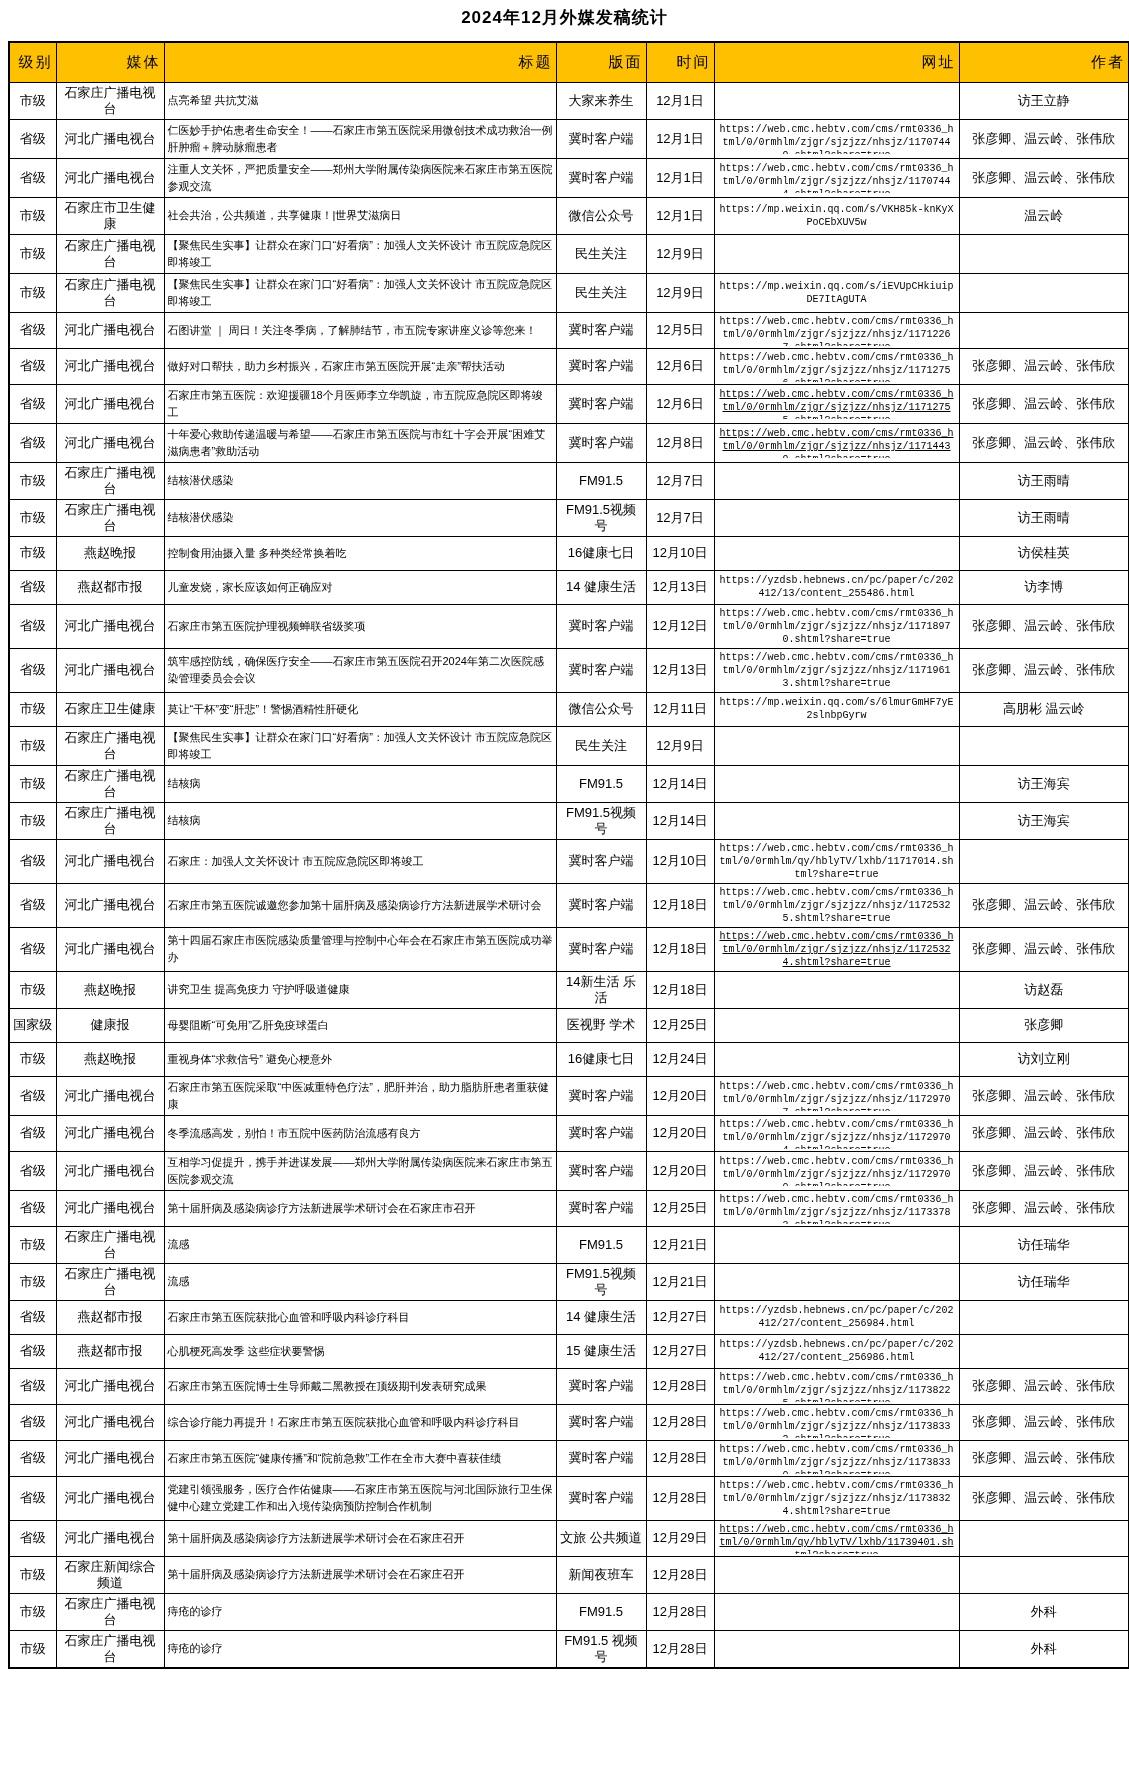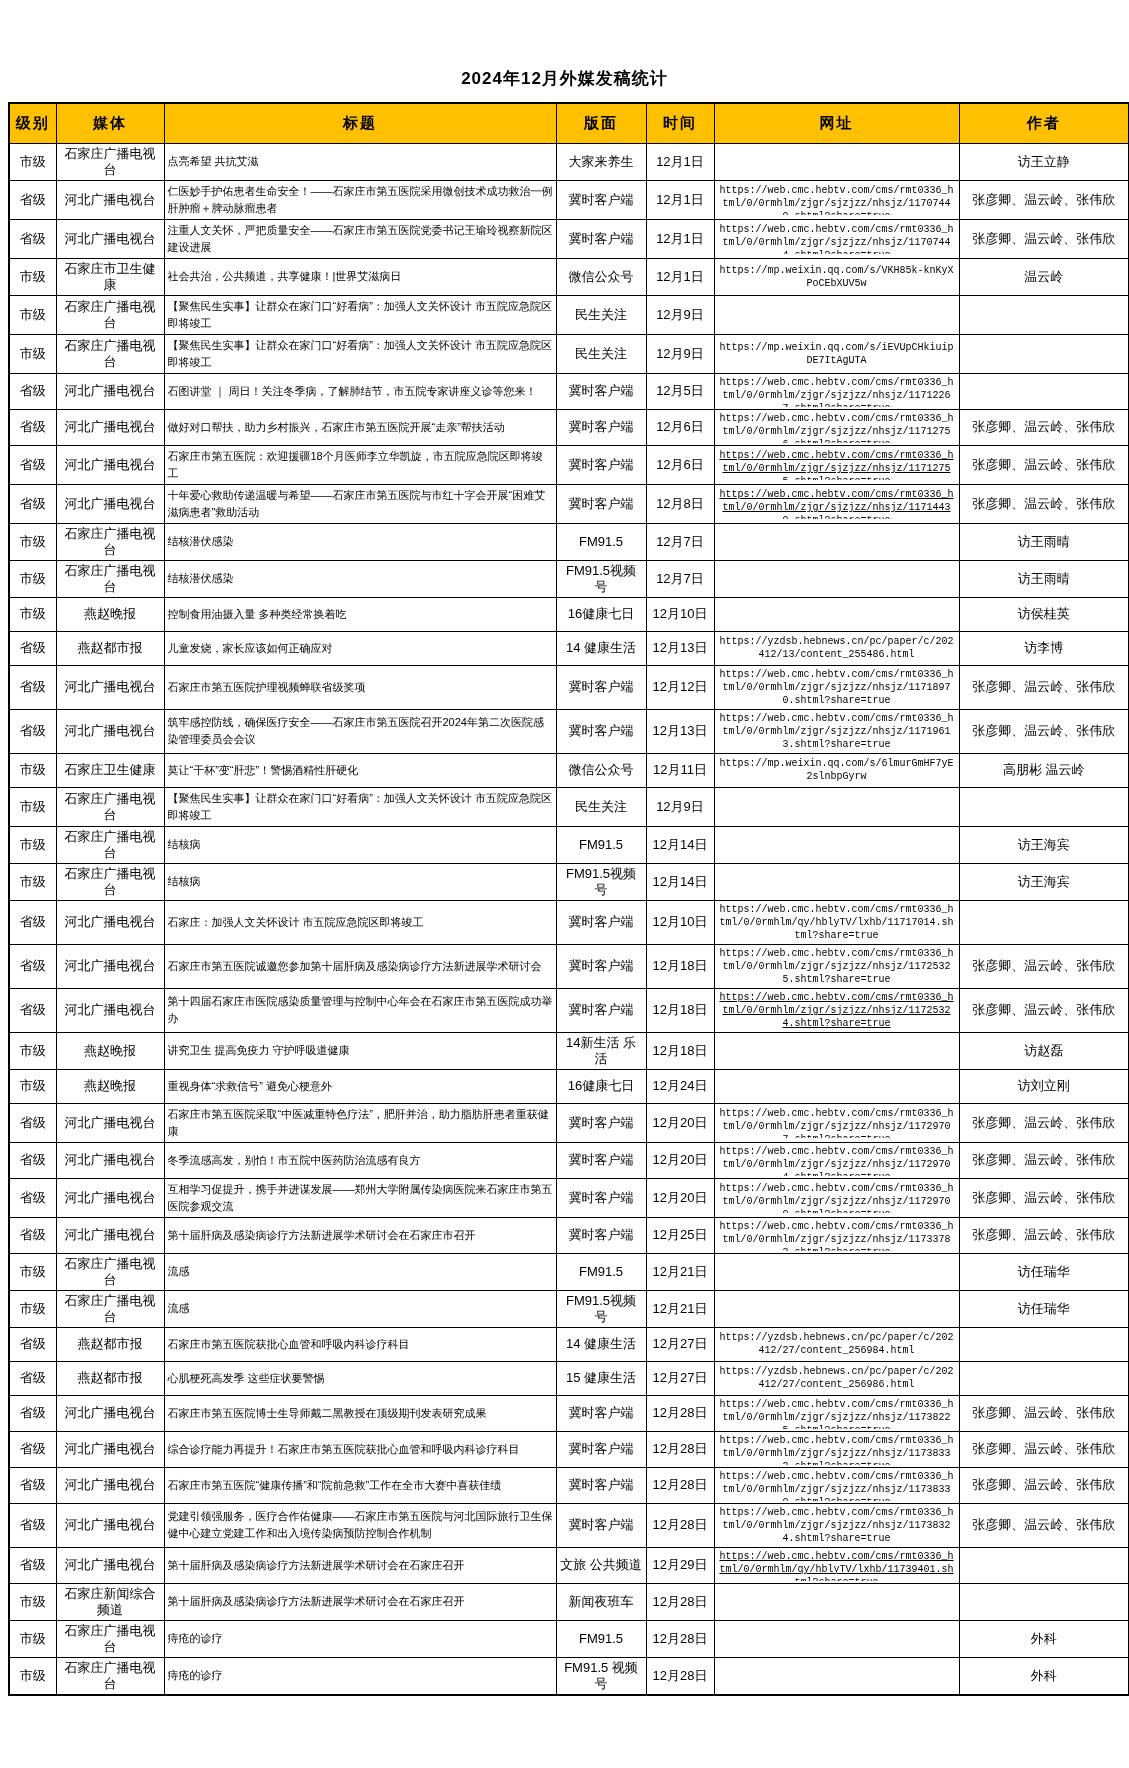--- a/index.html
+++ b/index.html
@@ -1,21 +1,21 @@
 <!DOCTYPE html>
 <html><head>
 <meta charset="utf-8">
 <style>
   html,body{margin:0;padding:0;background:#ffffff;}
   body{
     width:1129px;
     font-family:"Liberation Sans","DejaVu Sans",sans-serif;
     color:#000;
   }
-  .page{padding-top:17px;margin-top:48px;}
+  .page{padding-top:4px;}
   .doc-title{
     text-align:center;
     font-size:17px;
     font-weight:bold;
     margin:2px 0 12px 0;
     letter-spacing:1px;
   }
   table.stat{
     border-collapse:collapse;
     table-layout:fixed;
@@ -27,22 +27,22 @@
     border:1px solid #000;
     vertical-align:middle;
     padding:2px 3px;
     overflow:hidden;
     word-break:break-word;
   }
   tr.hdr{height:40px;}
   tr.hdr th{
     background:#FFC000;
     font-size:15px;
-    font-weight:bold;
-    text-align:center;
+    font-weight:normal;
+    text-align:right;
     letter-spacing:2px;
   }
   tbody tr{height:34px;}
   col.c-level{width:47px;}
   col.c-media{width:108px;}
   col.c-title{width:392px;}
   col.c-section{width:90px;}
   col.c-date{width:68px;}
   col.c-url{width:245px;}
   col.c-author{width:170px;}
@@ -115,21 +115,21 @@
           <td class="section">冀时客户端</td>
           <td class="date">12月1日</td>
           <td class="url">
             <div class="urltext clip">https://web.cmc.hebtv.com/cms/rmt0336_html/0/0rmhlm/zjgr/sjzjzz/nhsjz/11707449.shtml?share=true</div>
           </td>
           <td class="author">张彦卿、温云岭、张伟欣</td>
         </tr>
         <tr>
           <td class="level">省级</td>
           <td class="media">河北广播电视台</td>
-          <td class="title">注重人文关怀，严把质量安全——石家庄市第五医院党委书记王瑜玲视察新院区建设进展</td>
+          <td class="title">注重人文关怀，严把质量安全——郑州大学附属传染病医院来石家庄市第五医院参观交流</td>
           <td class="section">冀时客户端</td>
           <td class="date">12月1日</td>
           <td class="url">
             <div class="urltext clip">https://web.cmc.hebtv.com/cms/rmt0336_html/0/0rmhlm/zjgr/sjzjzz/nhsjz/11707444.shtml?share=true</div>
           </td>
           <td class="author">张彦卿、温云岭、张伟欣</td>
         </tr>
         <tr>
           <td class="level">市级</td>
           <td class="media">石家庄市卫生健康</td>
@@ -337,20 +337,29 @@
           <td class="author">张彦卿、温云岭、张伟欣</td>
         </tr>
         <tr>
           <td class="level">市级</td>
           <td class="media">燕赵晚报</td>
           <td class="title">讲究卫生 提高免疫力 守护呼吸道健康</td>
           <td class="section">14新生活 乐活</td>
           <td class="date">12月18日</td>
           <td class="url"></td>
           <td class="author">访赵磊</td>
+        </tr>
+        <tr>
+          <td class="level">国家级</td>
+          <td class="media">健康报</td>
+          <td class="title">母婴阻断“可免用”乙肝免疫球蛋白</td>
+          <td class="section">医视野 学术</td>
+          <td class="date">12月25日</td>
+          <td class="url"></td>
+          <td class="author">张彦卿</td>
         </tr>
         <tr>
           <td class="level">市级</td>
           <td class="media">燕赵晚报</td>
           <td class="title">重视身体“求救信号” 避免心梗意外</td>
           <td class="section">16健康七日</td>
           <td class="date">12月24日</td>
           <td class="url"></td>
           <td class="author">访刘立刚</td>
         </tr>

